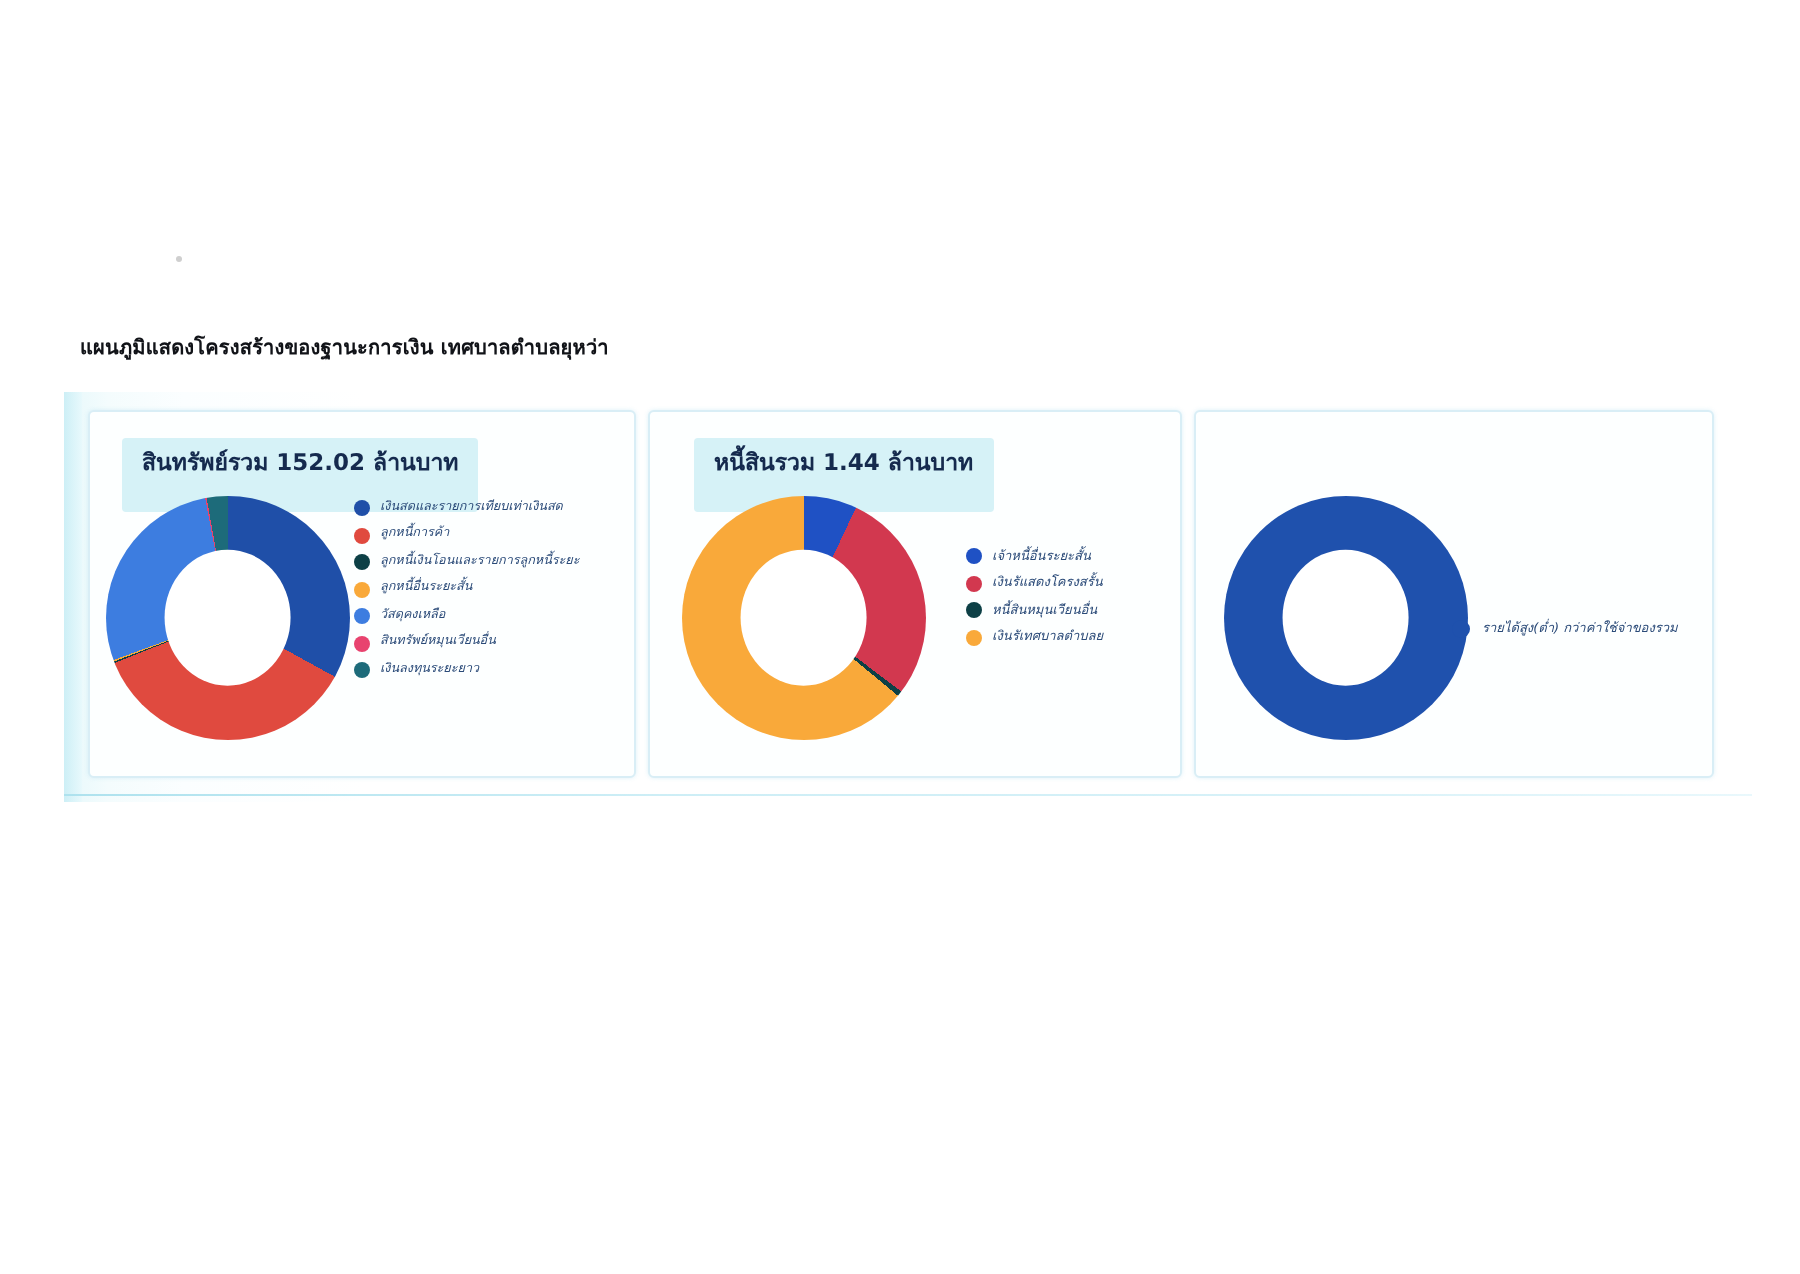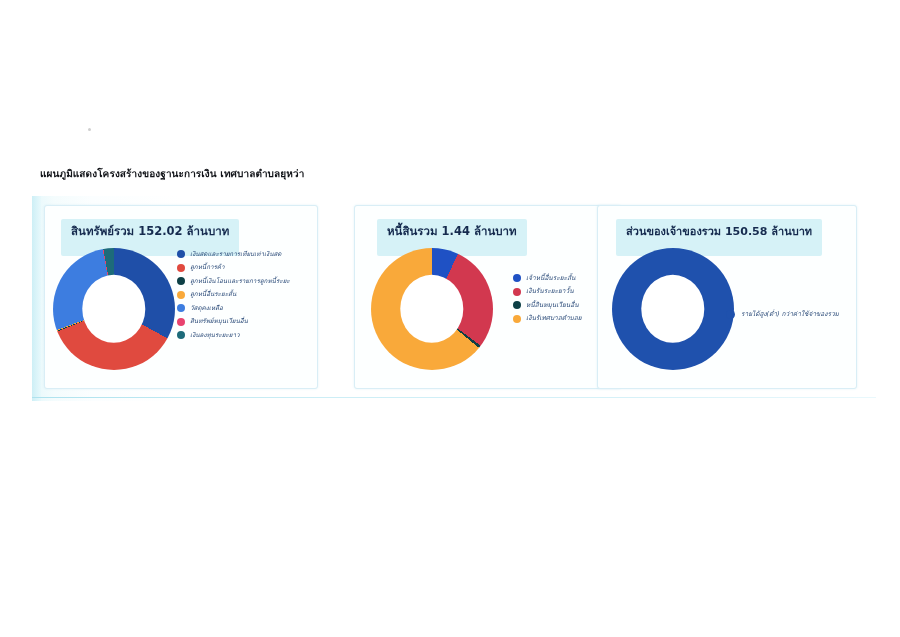--- a/index.html
+++ b/index.html
@@ -63,21 +63,21 @@
   .card {
     position: absolute;
     top: 9px;
     height: 182px;
     background: #fdffff;
     border: 1px solid #d9eef6;
     border-radius: 3px;
     box-shadow: 0 0 2px rgba(180,225,240,.45);
   }
   #card-assets      { left: 12px;  width: 272px; }
-  #card-liabilities { left: 292px; width: 265px; margin-left: 30px; }
+  #card-liabilities { left: 292px; width: 265px; }
   #card-equity      { left: 565px; width: 258px; }
 
   .card-badge {
     position: absolute;
     top: 13px;
     left: 16px;
     background: #d6f2f7;
     color: #152a4e;
     font-size: 11.5px;
     font-weight: 600;
@@ -194,35 +194,34 @@
     <div class="chart-area">
       <div class="donut" id="donut-liabilities" style="background: conic-gradient(rgb(31, 81, 196) 0deg, rgb(31, 81, 196) 25.2deg, rgb(210, 56, 79) 25.2deg, rgb(210, 56, 79) 127.08deg, rgb(13, 64, 70) 127.08deg, rgb(13, 64, 70) 129.6deg, rgb(249, 169, 58) 129.6deg, rgb(249, 169, 58) 360deg);"></div>
     </div>
     <div class="legend" id="legend-liabilities">
         <div class="legend-row">
           <span class="legend-swatch" style="background: rgb(31, 81, 196);"></span>
           <span class="legend-label">เจ้าหนี้อื่นระยะสั้น</span>
         </div>
         <div class="legend-row">
           <span class="legend-swatch" style="background: rgb(210, 56, 79);"></span>
-          <span class="legend-label">เงินรันระยะยาวั้น</span>
+          <span class="legend-label">เงินรัแสดงโครงสรั้น</span>
         </div>
         <div class="legend-row">
           <span class="legend-swatch" style="background: rgb(13, 64, 70);"></span>
           <span class="legend-label">หนี้สินหมุนเวียนอื่น</span>
         </div>
         <div class="legend-row">
           <span class="legend-swatch" style="background: rgb(249, 169, 58);"></span>
           <span class="legend-label">เงินรัเทศบาลตำบลย</span>
         </div>
       </div>
   </div>
 
   <div class="card" id="card-equity">
-    <div class="card-badge">ส่วนของเจ้าของรวม 150.58 ล้านบาท</div>
     <div class="chart-area">
       <div class="donut" id="donut-equity" style="background: conic-gradient(rgb(31, 81, 173) 0deg, rgb(31, 81, 173) 360deg);"></div>
     </div>
     <div class="legend" id="legend-equity">
         <div class="legend-row">
           <span class="legend-swatch" style="background: rgb(31, 81, 173);"></span>
           <span class="legend-label">รายได้สูง(ต่ำ) กว่าค่าใช้จ่าของรวม</span>
         </div>
       </div>
   </div>

